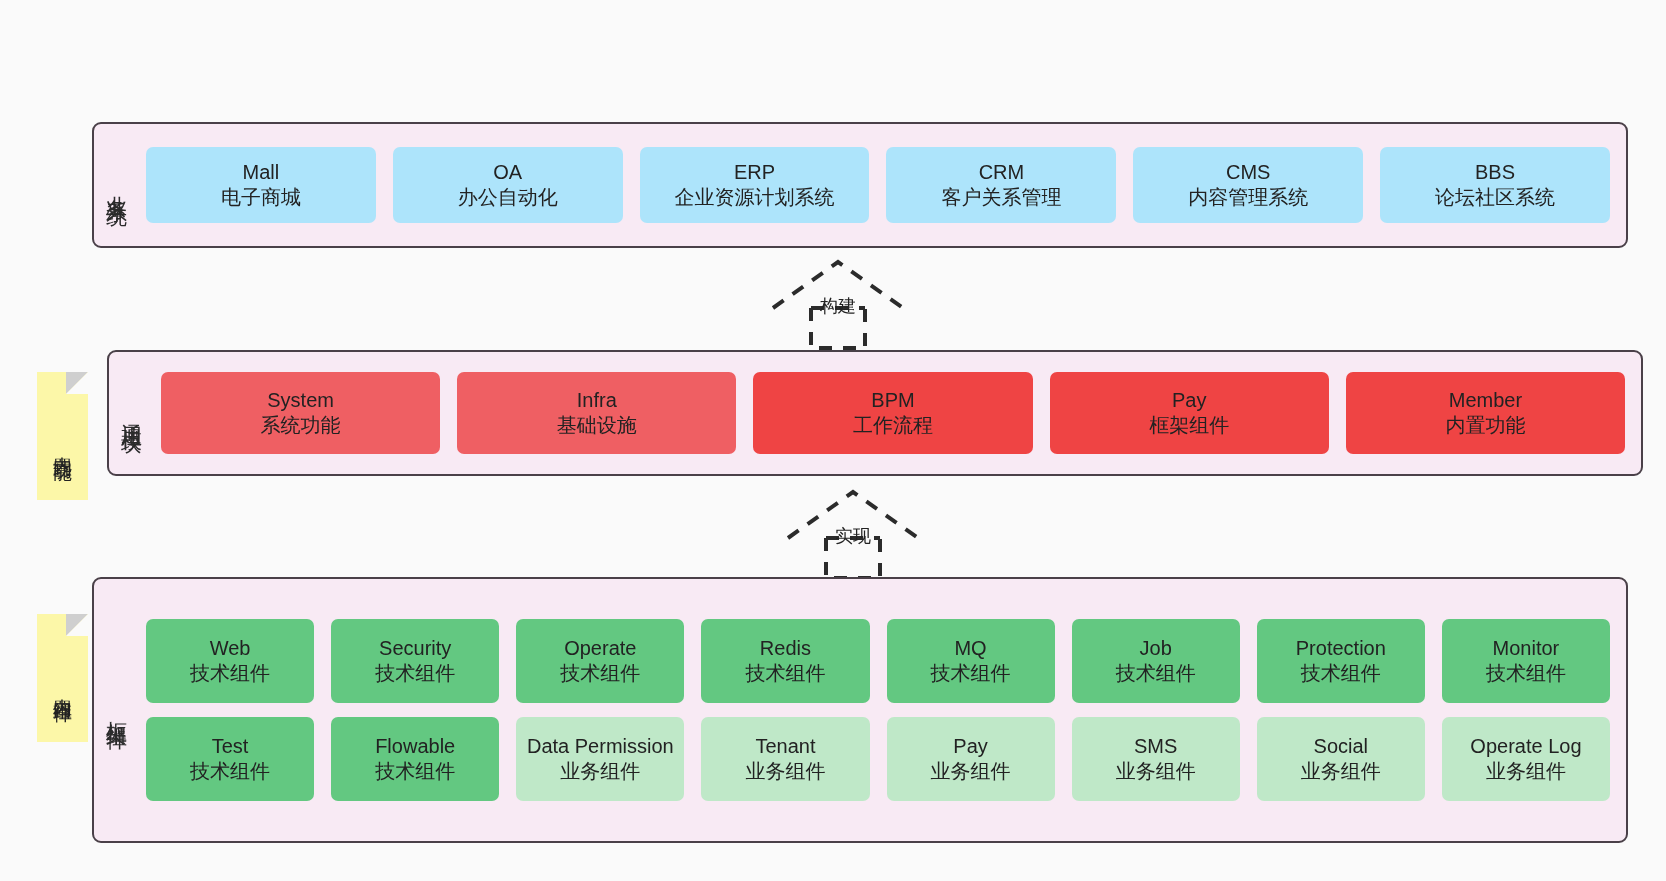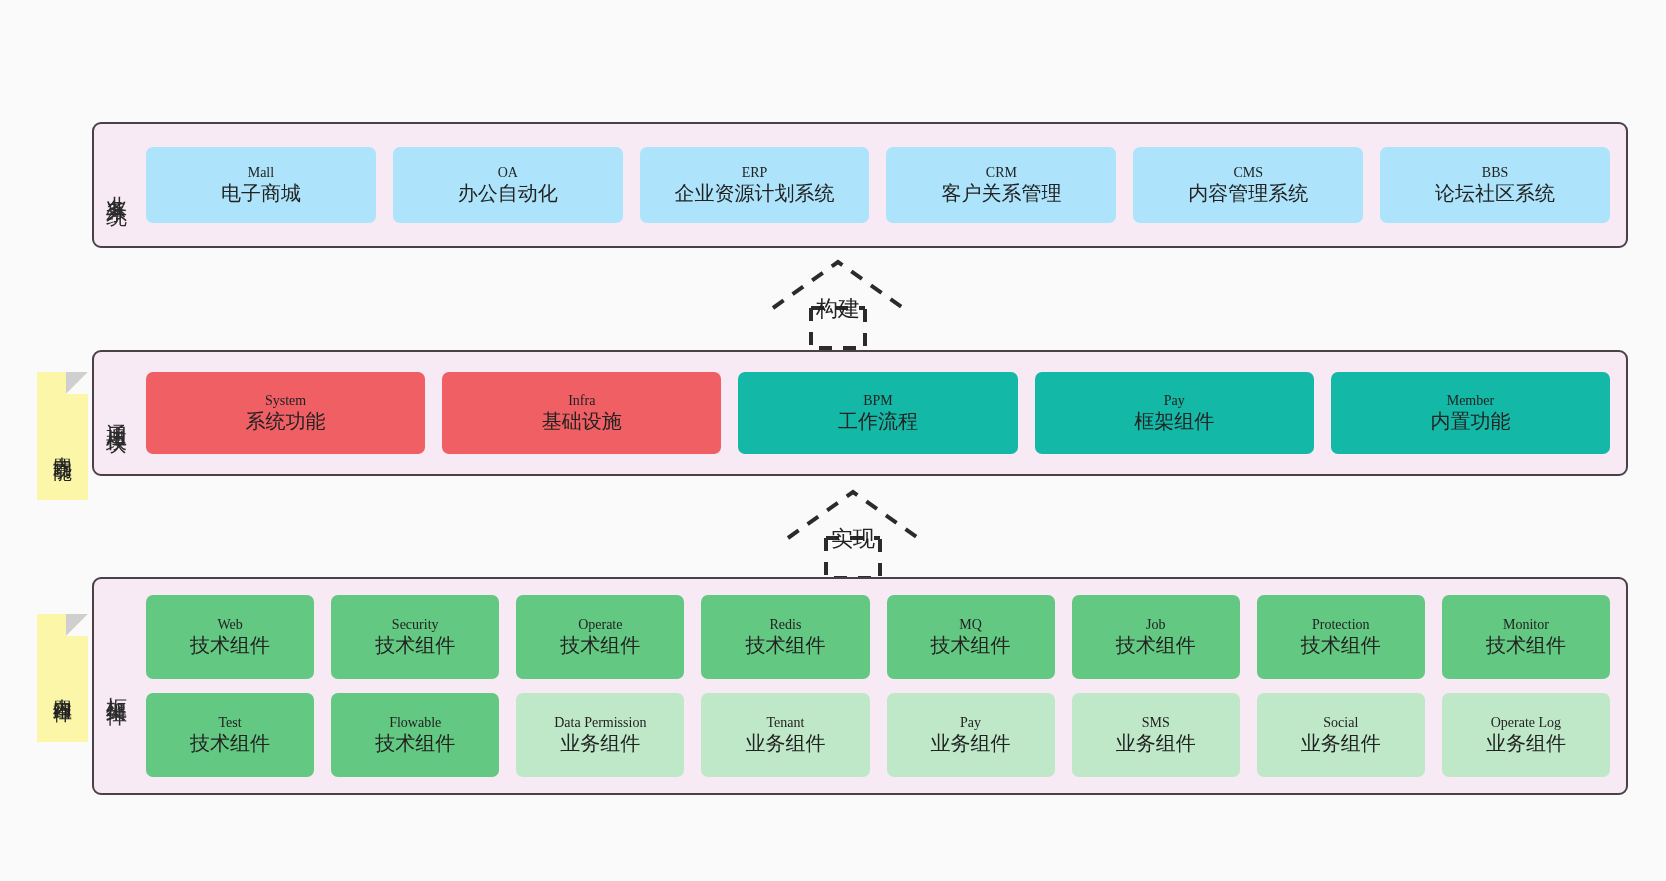--- a/index.html
+++ b/index.html
@@ -63,36 +63,36 @@
     border-radius: 7px;
     display: flex;
     flex-direction: column;
     align-items: center;
     justify-content: center;
     text-align: center;
     color: #222;
     line-height: 1.26;
     user-select: none;
   }
-  .card .t1 { font-size: 14px; font-family: Liberation Serif, serif; }
+  .card .t1 { font-size: 20px; }
   .card .t2 { font-size: 20px; }
 
   
   #layer-business { left: 92px; top: 122px; width: 1536px; height: 126px; }
   #layer-business .row { height: 76px; }
   .card.blue { background: #ade4fb; }
 
   
-  #layer-common { left: 92px; top: 350px; width: 1536px; height: 126px; }
+  #layer-common { left: 107px; top: 350px; width: 1536px; height: 126px; }
   #layer-common .row { height: 82px; }
   .card.red-strong { background: #ef5f63; }
-  .card.red-soft   { background: #14b8a6; }
-
-  
-  #layer-framework { left: 92px; top: 577px; width: 1536px; height: 218px; }
+  .card.red-soft   { background: #ef4444; }
+
+  
+  #layer-framework { left: 92px; top: 577px; width: 1536px; height: 266px; }
   #layer-framework .row { height: 84px; }
   .card.green-strong { background: #63c881; }
   .card.green-soft   { background: #bfe8c8; }
 
   
   .note {
     position: absolute;
     width: 51px;
     background: #fcf7a8;
     display: flex;
@@ -131,21 +131,21 @@
     position: absolute;
     width: 150px;
     height: 96px;
   }
   .arrow svg { display: block; }
   .arrow-label {
     position: absolute;
     left: 0; right: 0;
     top: 38px;
     text-align: center;
-    font-size: 22px;
+    font-size: 18px;
     color: #222;
     background: transparent;
     user-select: none;
   }
   #arrow-build   { left: 763px; top: 256px; }
   #arrow-realize { left: 778px; top: 486px; }
 </style>
 </head>
 <body>
 

